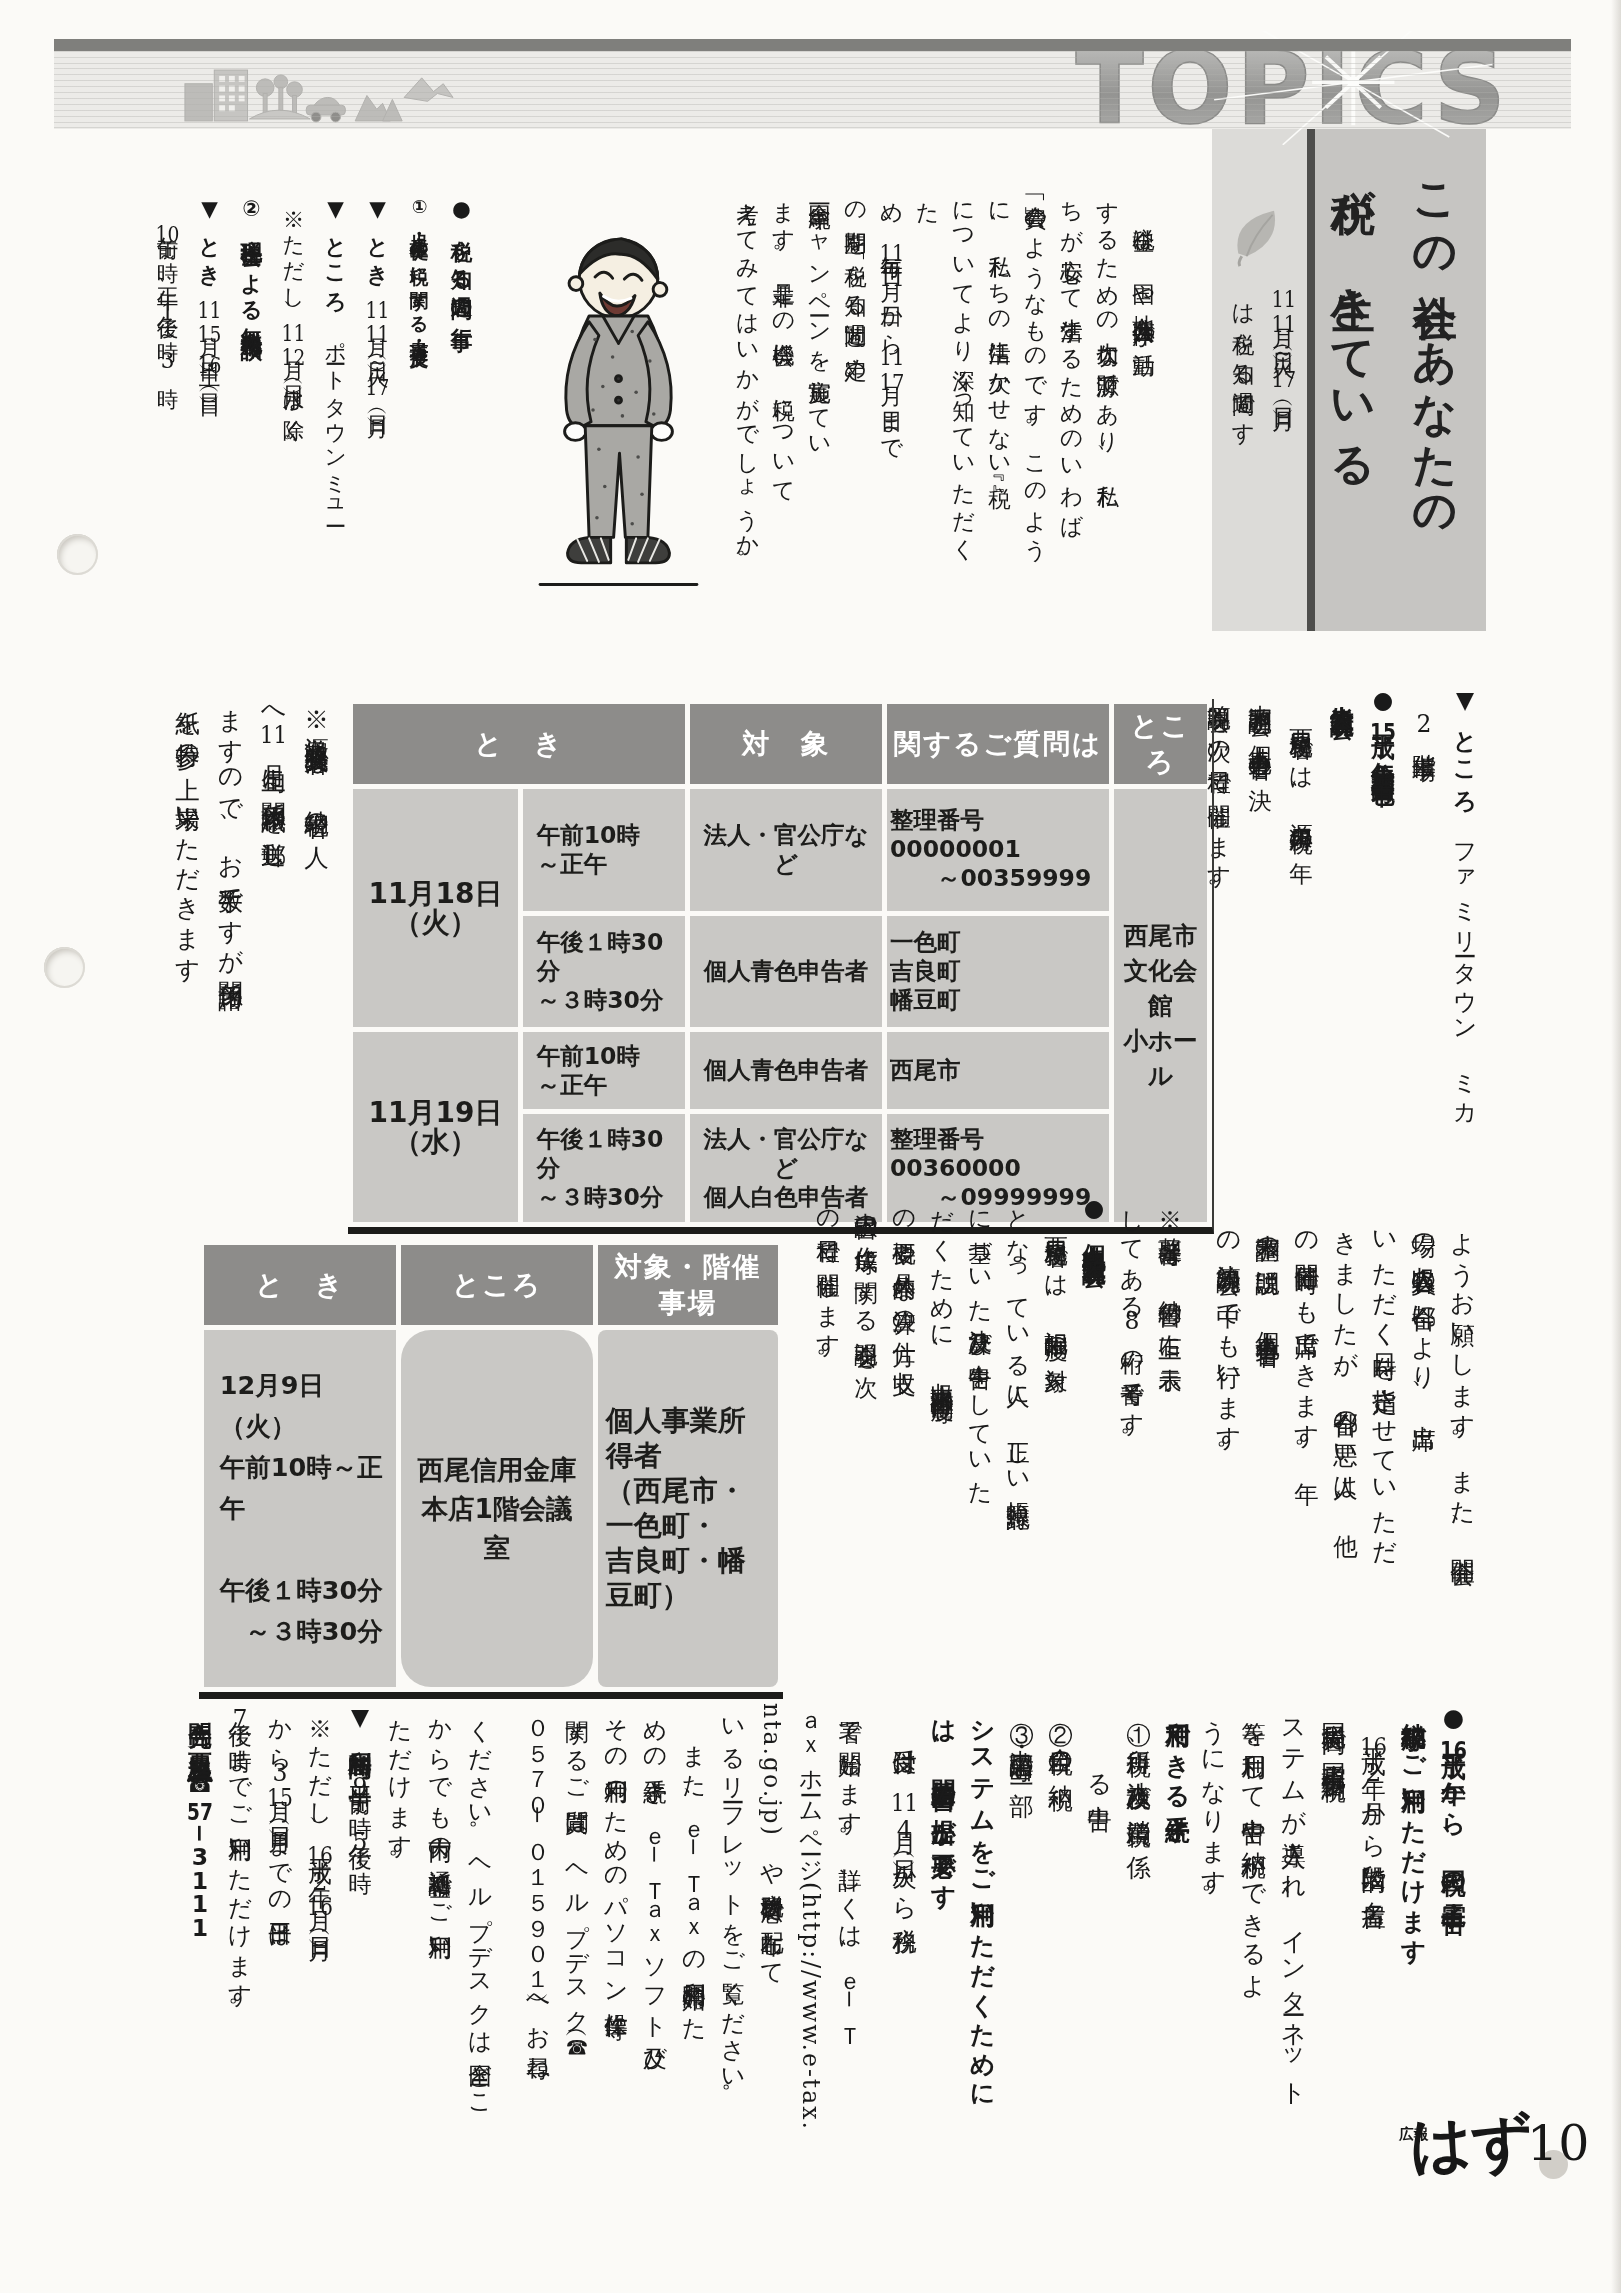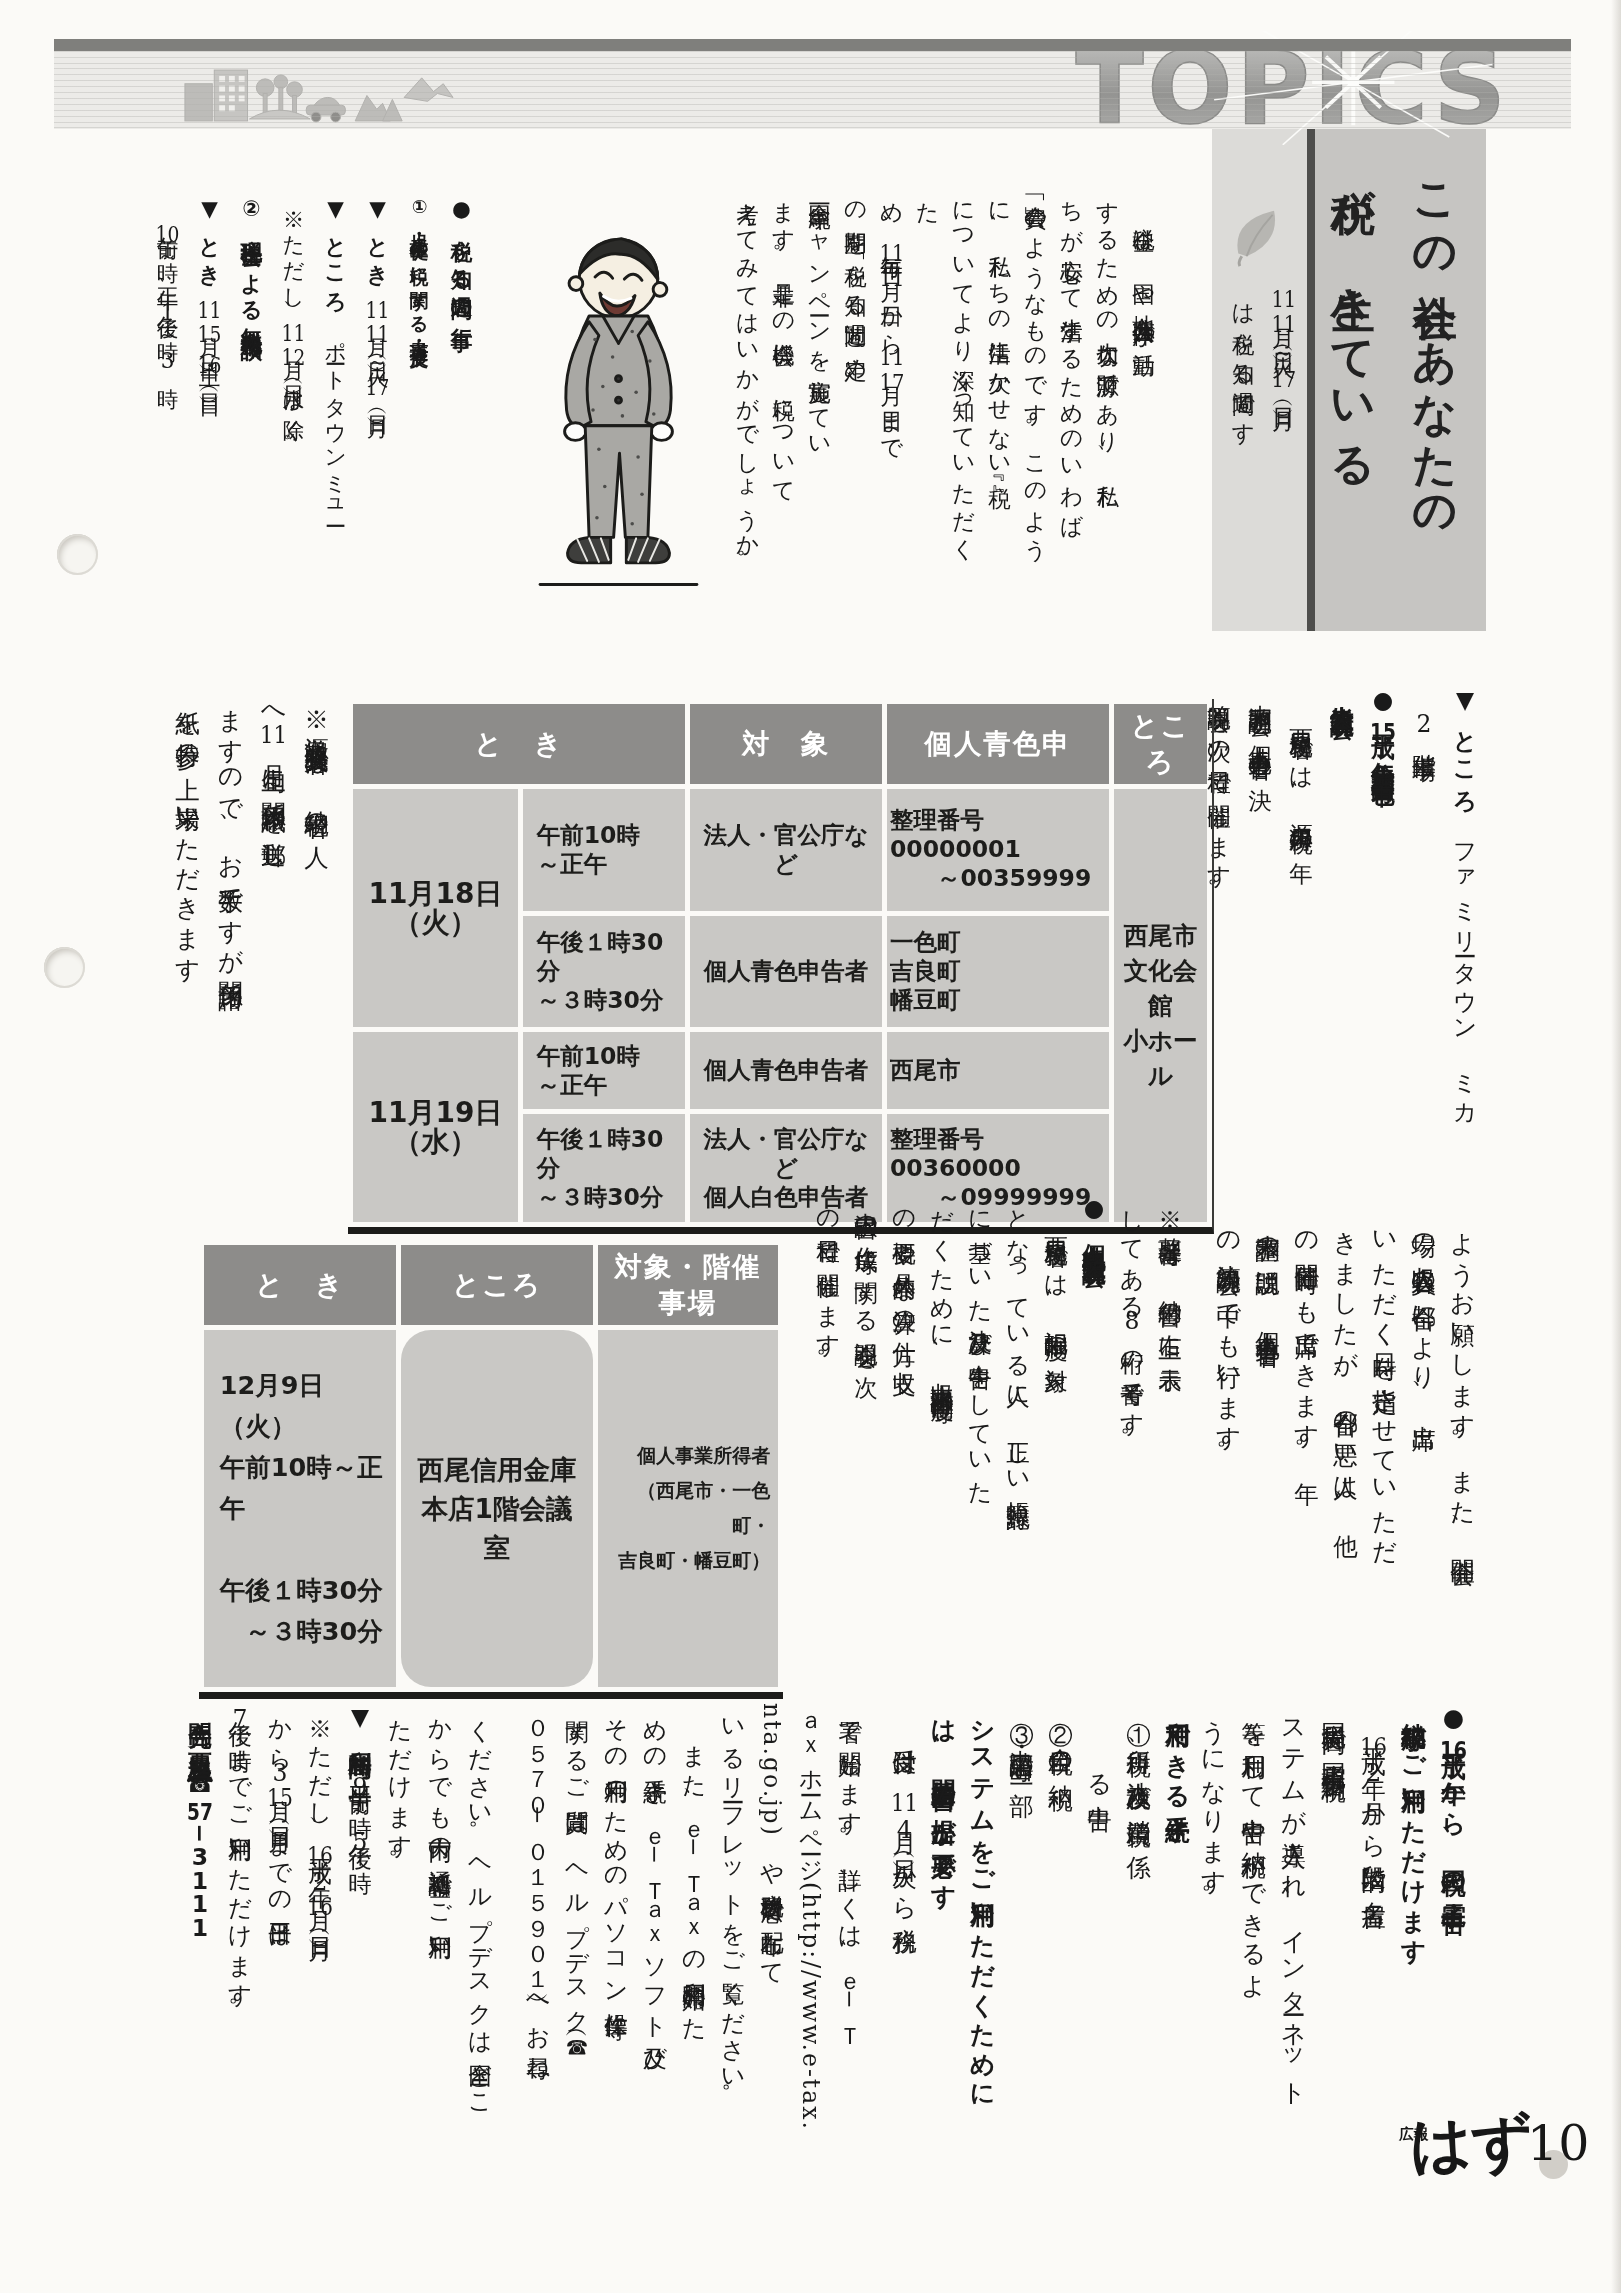--- a/index.html
+++ b/index.html
@@ -53,21 +53,21 @@
   #table1 td.tgt{text-align:center;}
   #table1 td.num{text-align:left;padding-left:3px;}
   #table1 td.place{text-align:center;font-size:24.5px;line-height:35px;}
   #table1 tr.r1 td{height:110px;}
   #table1 tr.r2 td{height:100px;}
   #table1 tr.r3 td{height:65px;}
   #table1 tr.r4 td{height:96px;}
   #table2 td{height:345px;vertical-align:middle;margin-left:28px;}
   #table2 td.time{font-size:25.5px;line-height:41px;text-align:left;padding-left:15.7px;font-weight:700;}
   #table2 td.place{font-size:26.5px;line-height:39px;text-align:center;border-radius:30px;}
-  #table2 td.tgt{font-size:19px;line-height:35px;text-align:right;}
+  #table2 td.tgt{font-size:28px;line-height:35px;text-align:left;border-radius:8px;}
   
   .hole{position:absolute;width:41px;height:41px;border-radius:50%;background:#f6f5f1;
         box-shadow:inset 0 0 0 2px #dcdad4, inset 2.9px 3.9px 6.9px #c7c4bd;}
   #hole1{left:57px;top:534px;} #hole2{left:44px;top:947px;}
   #cartoon{position:absolute;left:534px;top:214px;}
   #scan-edge{position:absolute;right:0;top:0;width:9.8px;height:100%;
         background:linear-gradient(to right,transparent,#b9b5ae);opacity:.45;}
   #footer{position:absolute;left:1390px;top:2115px;width:196px;height:84px;}
   #footer .f-label{position:absolute;left:9px;top:9.8px;font-size:14.7px;font-weight:700;
         font-family:"DejaVu Sans","Liberation Sans",sans-serif;}
@@ -267,21 +267,21 @@
         <col style="width:165px">
         <col style="width:162px">
         <col style="width:192px">
         <col style="width:222px">
         <col style="width:93px">
       </colgroup>
     <tbody>
         <tr>
       <th colspan="2">と　き</th>
       <th>対　象</th>
-      <th>個人青色申</th>
+      <th>関するご質問は</th>
       <th>ところ</th>
     </tr>
     <tr class="r1">
       <td class="date" rowspan="2">11月18日（火）</td>
       <td class="time">午前10時
 ～正午</td>
       <td class="tgt">法人・官公庁など</td>
       <td class="num">整理番号
 00000001
 　　～00359999</td>

